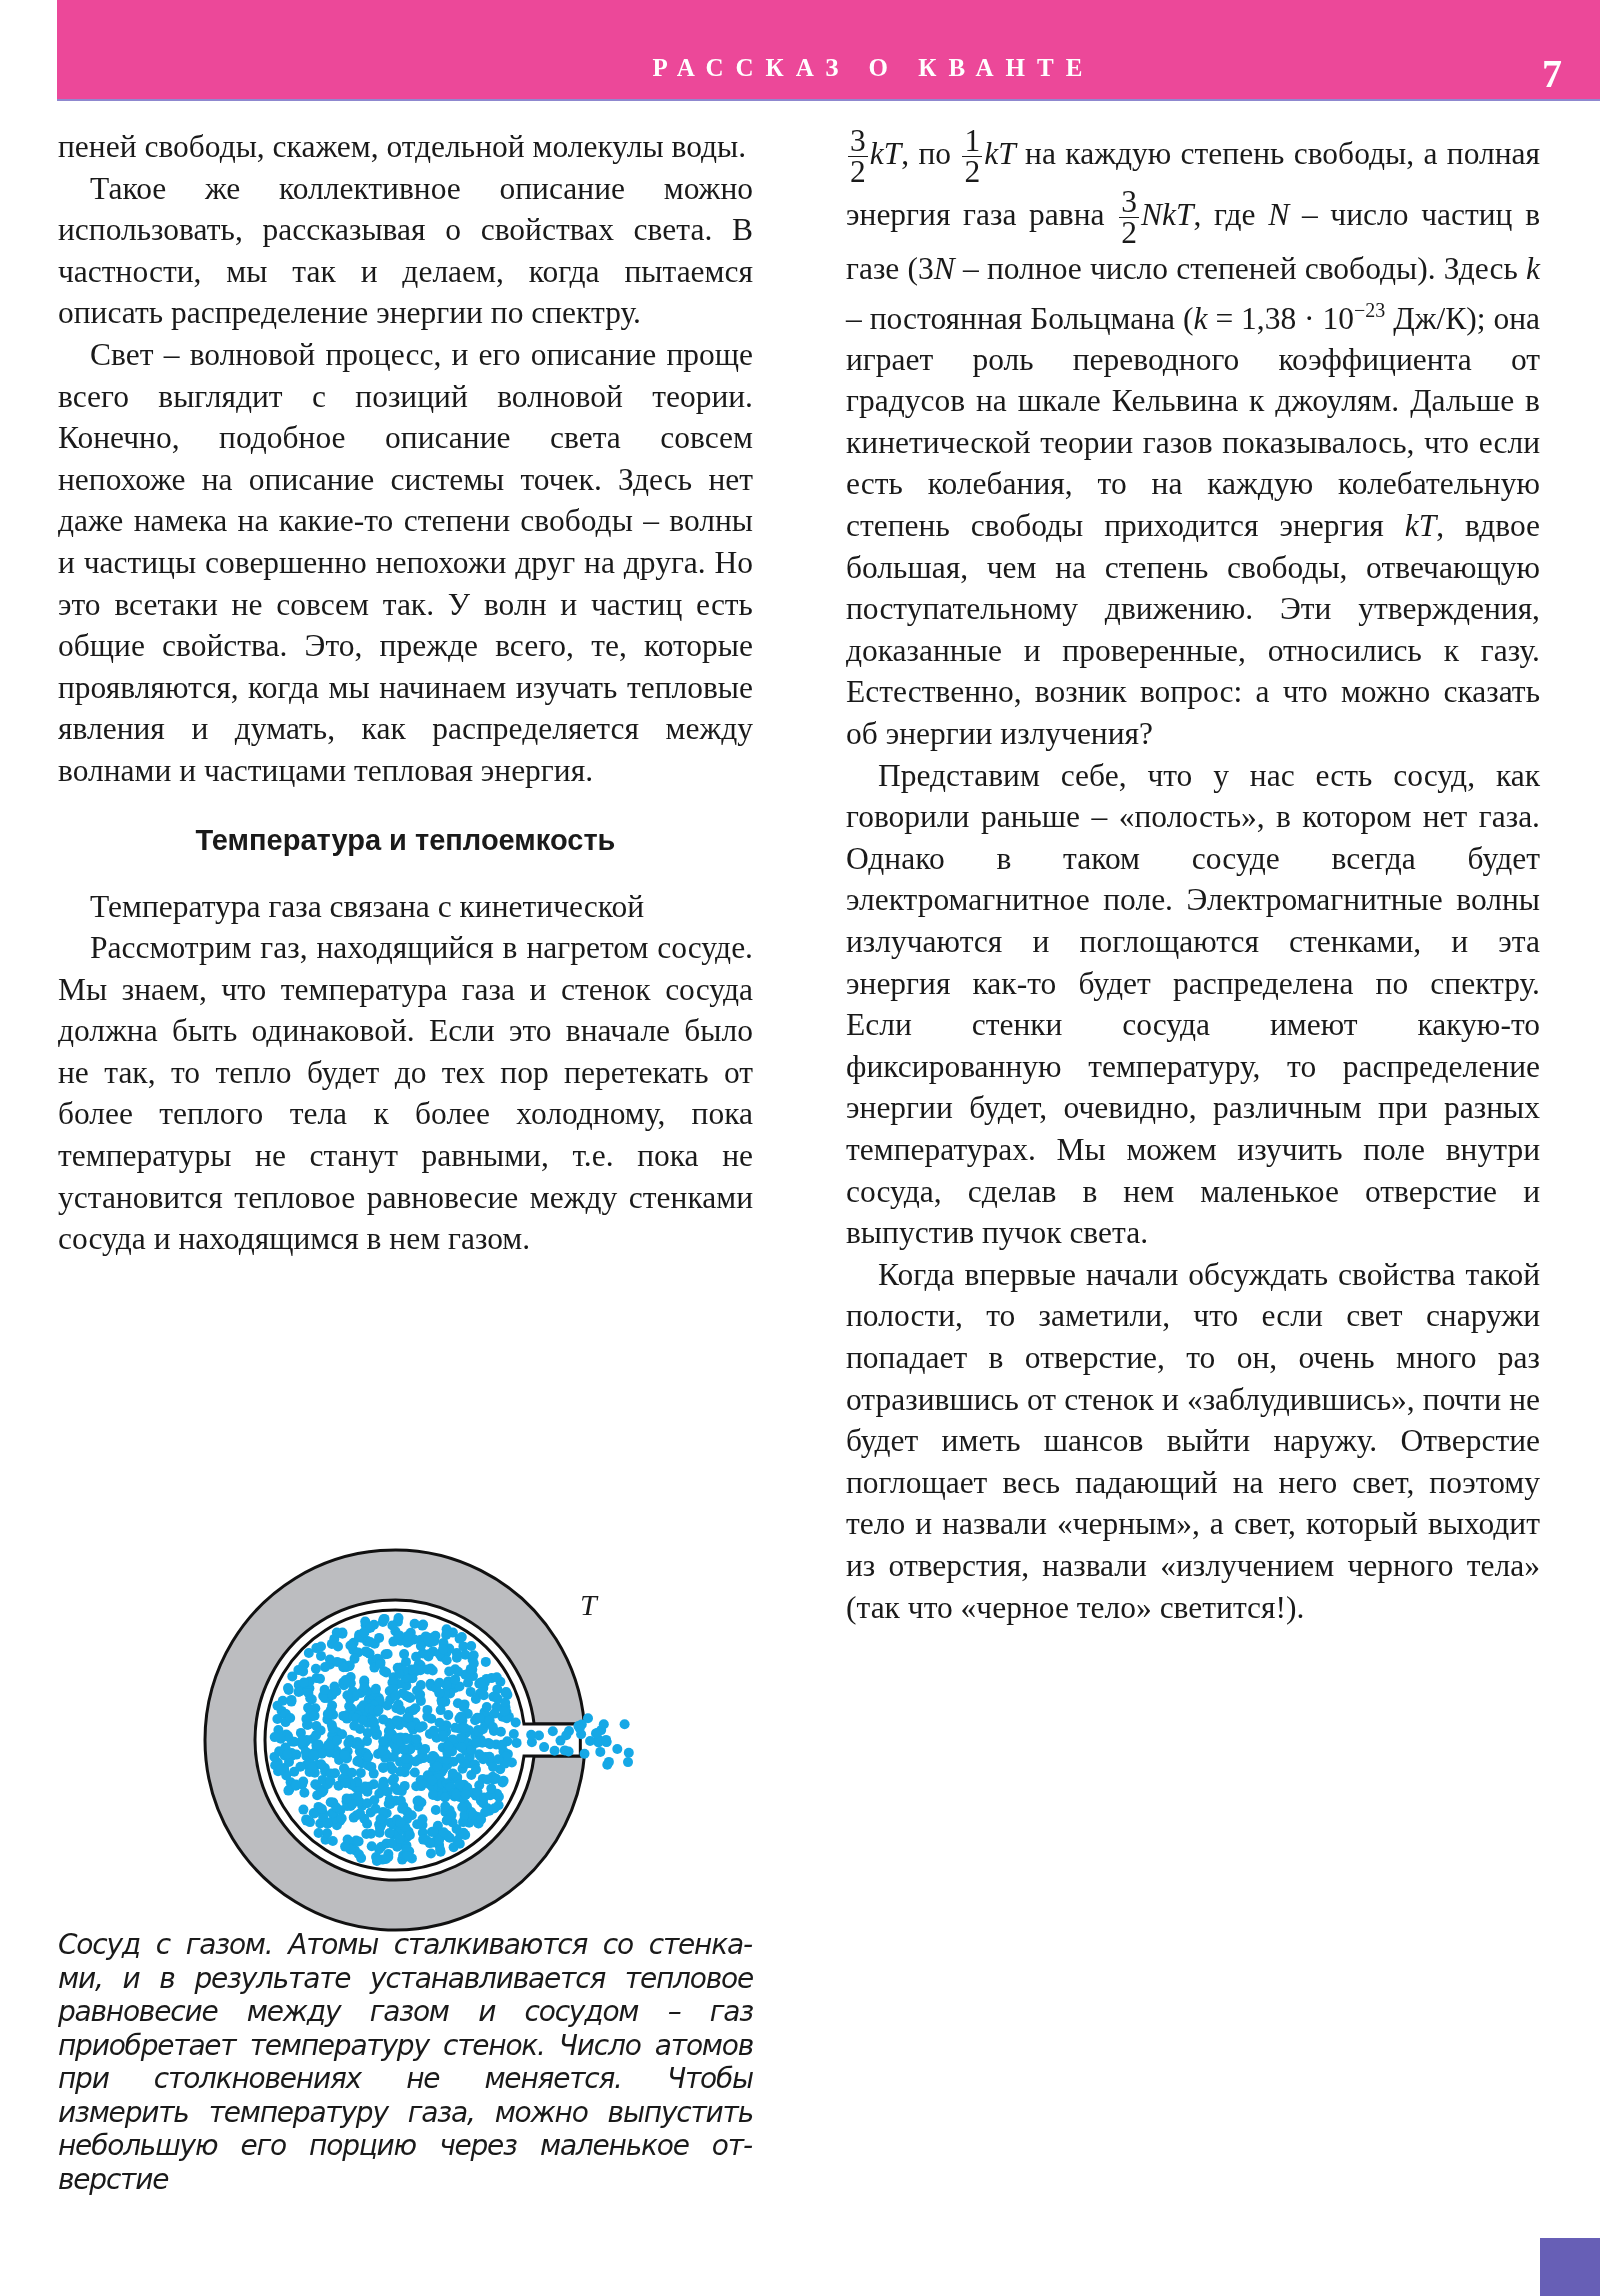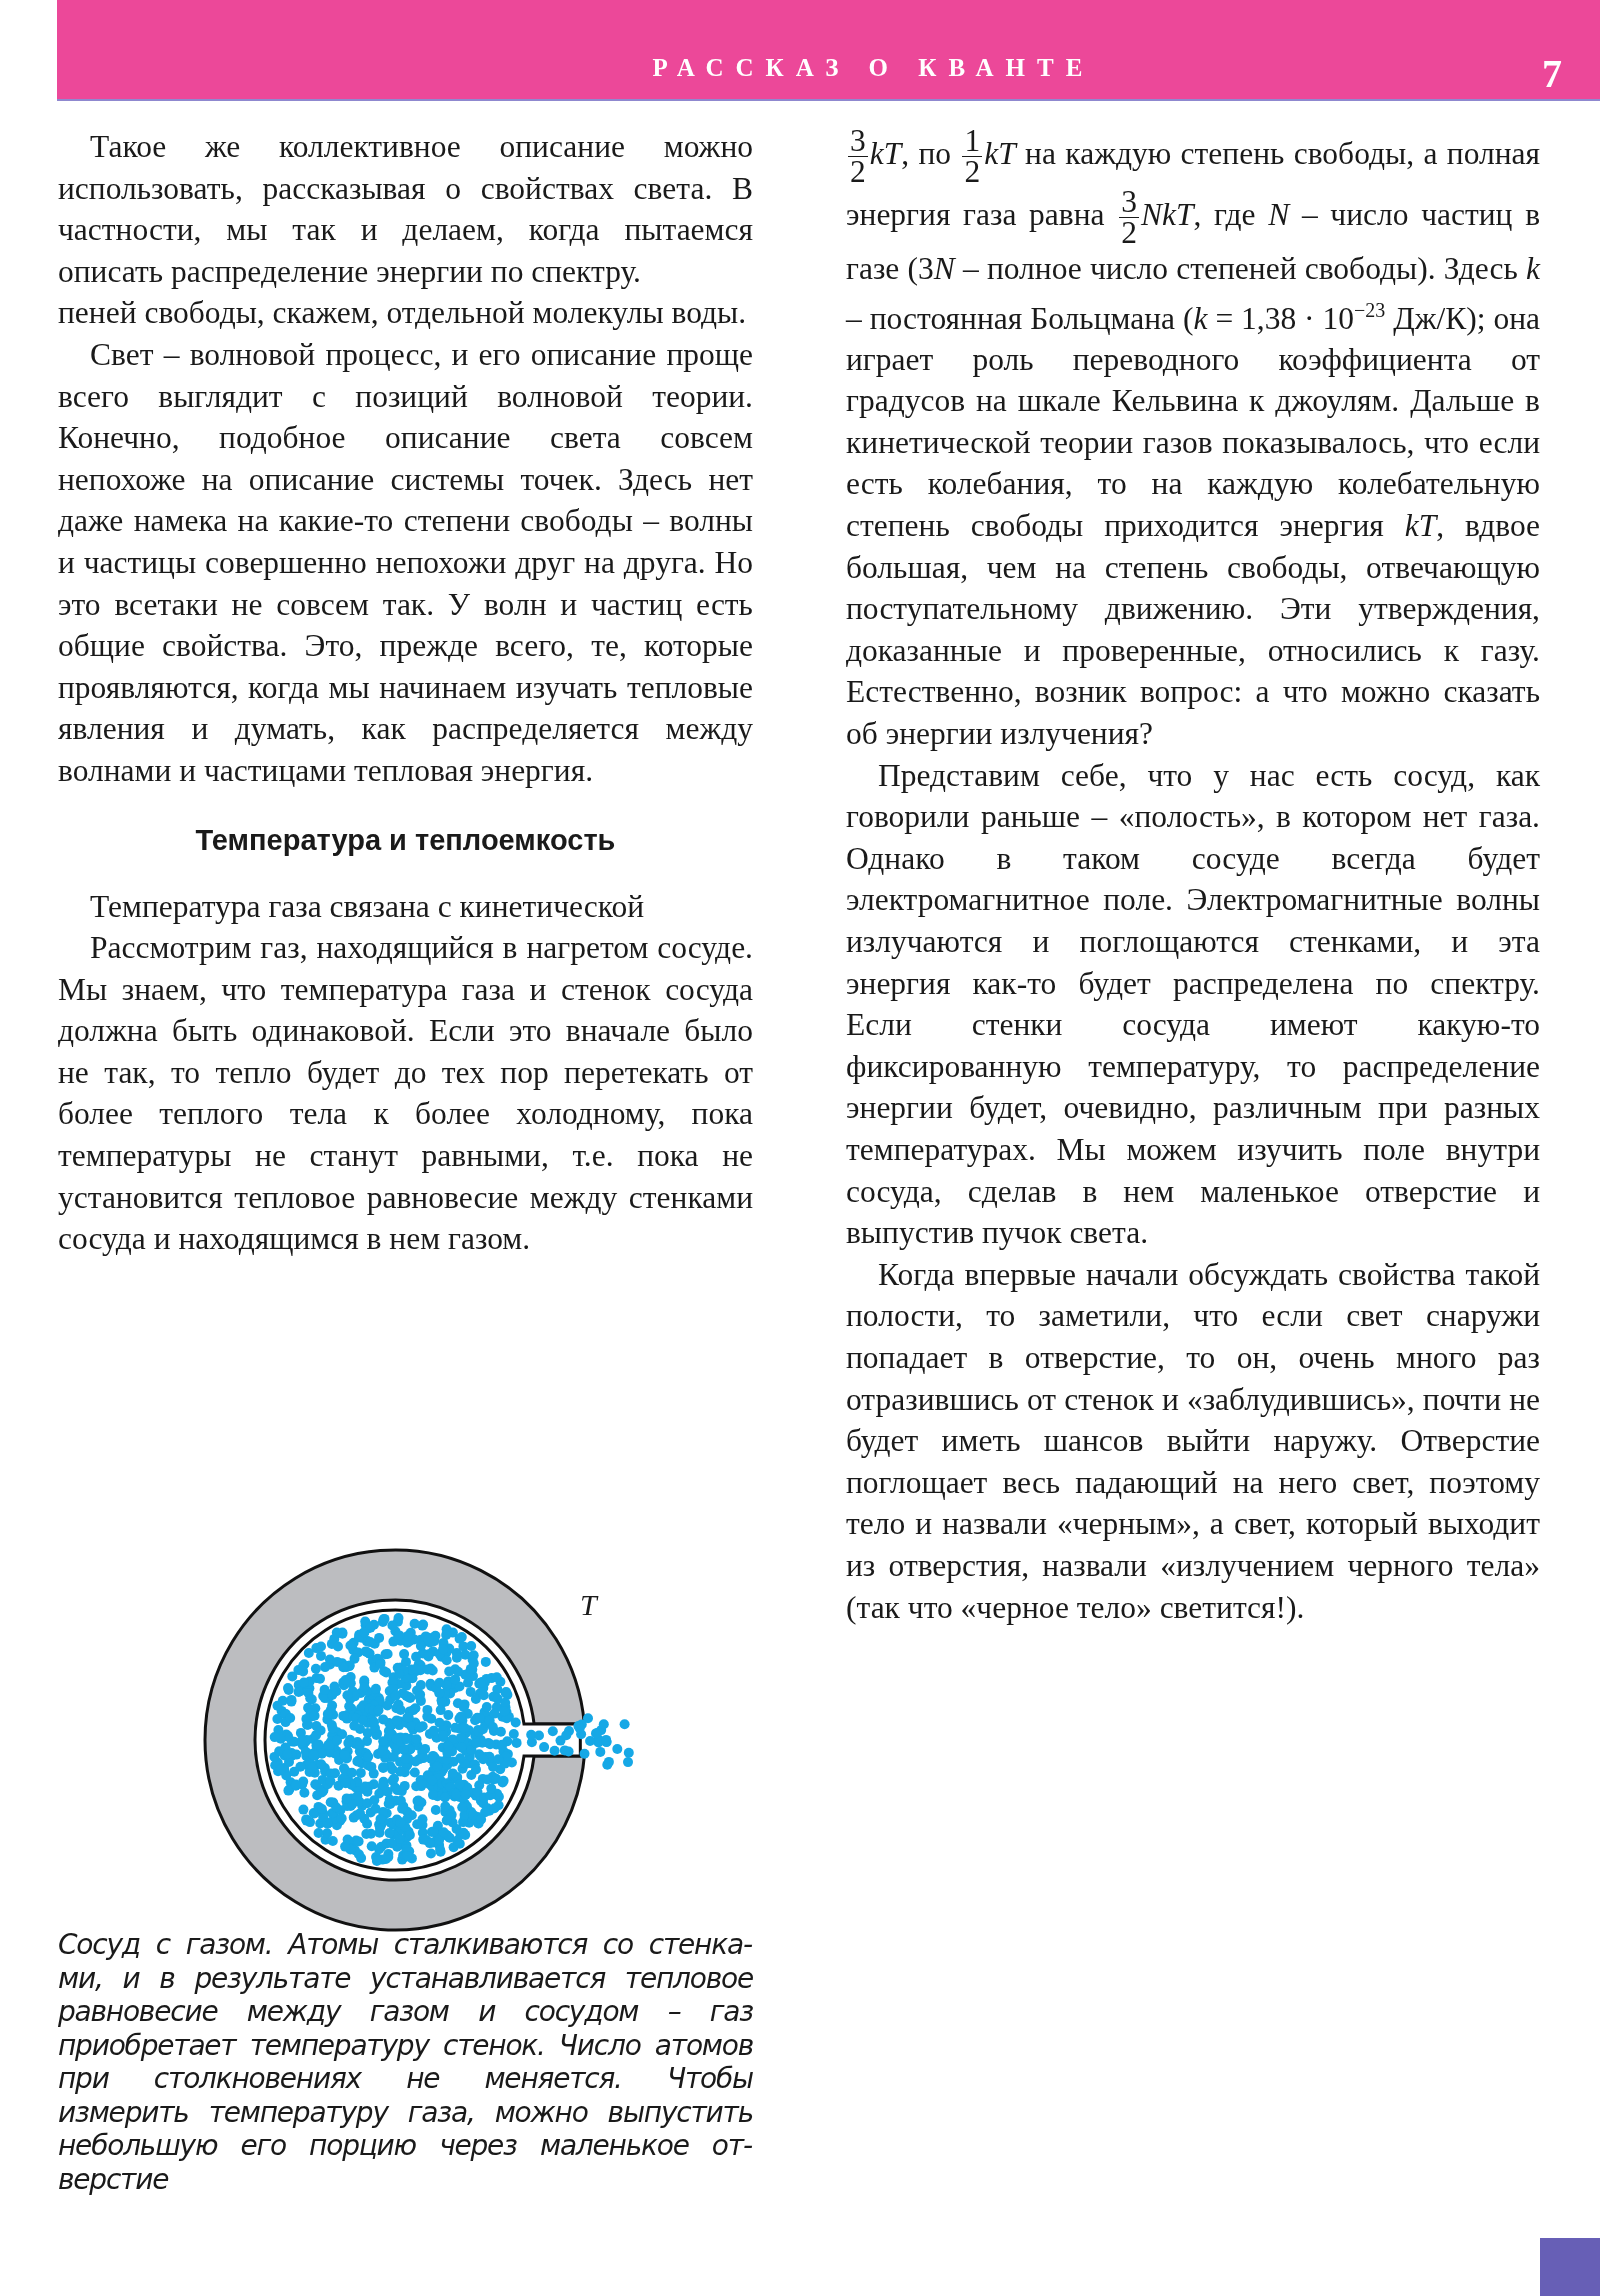--- a/index.html
+++ b/index.html
@@ -35,22 +35,22 @@
 </style>
 </head>
 <body>
 
 <div class="header-bar">
   <div class="running-title">РАССКАЗ О КВАНТЕ</div>
   <div class="page-number">7</div>
 </div>
 
 <div class="column col-left">
+  <p class="para no-indent">пеней свободы, скажем, отдельной моле­кулы воды.</p>
   <p class="para">Такое же коллективное описание можно использовать, рассказывая о свойствах света. В частности, мы так и делаем, когда пытаемся описать распределение энергии по спектру.</p>
-  <p class="para no-indent">пеней свободы, скажем, отдельной моле­кулы воды.</p>
   <p class="para">Свет – волновой процесс, и его описание проще всего выглядит с позиций волновой теории. Конечно, подобное описание света совсем непохоже на описание системы то­чек. Здесь нет даже намека на какие-то степени свободы – волны и частицы совер­шенно непохожи друг на друга. Но это все­таки не совсем так. У волн и частиц есть общие свойства. Это, прежде всего, те, которые проявляются, когда мы начинаем изучать тепловые явления и думать, как распределяется между волнами и частица­ми тепловая энергия.</p>
   <h2 class="section-heading">Температура и теплоемкость</h2>
   <p class="para">Температура газа связана с кинетической</p>
   <p class="para">Рассмотрим газ, находящийся в нагре­том сосуде. Мы знаем, что температура газа и стенок сосуда должна быть одинако­вой. Если это вначале было не так, то тепло будет до тех пор перетекать от более теплого тела к более холодному, пока температуры не станут равными, т.е. пока не установится тепловое равновесие меж­ду стенками сосуда и находящимся в нем газом.</p>
 </div>
 
 <div class="figure">
   <svg id="vessel-svg" viewBox="0 0 460 410">
     <g id="vessel-wall">
         <path d="M 389.32511719262186 184 A 190 190 0 1 0 389.32511719262186 216 L 339.08270920570965 216 A 140 140 0 1 1 339.08270920570965 184 Z" fill="#bcbdc0" stroke="#111" stroke-width="3"></path>

